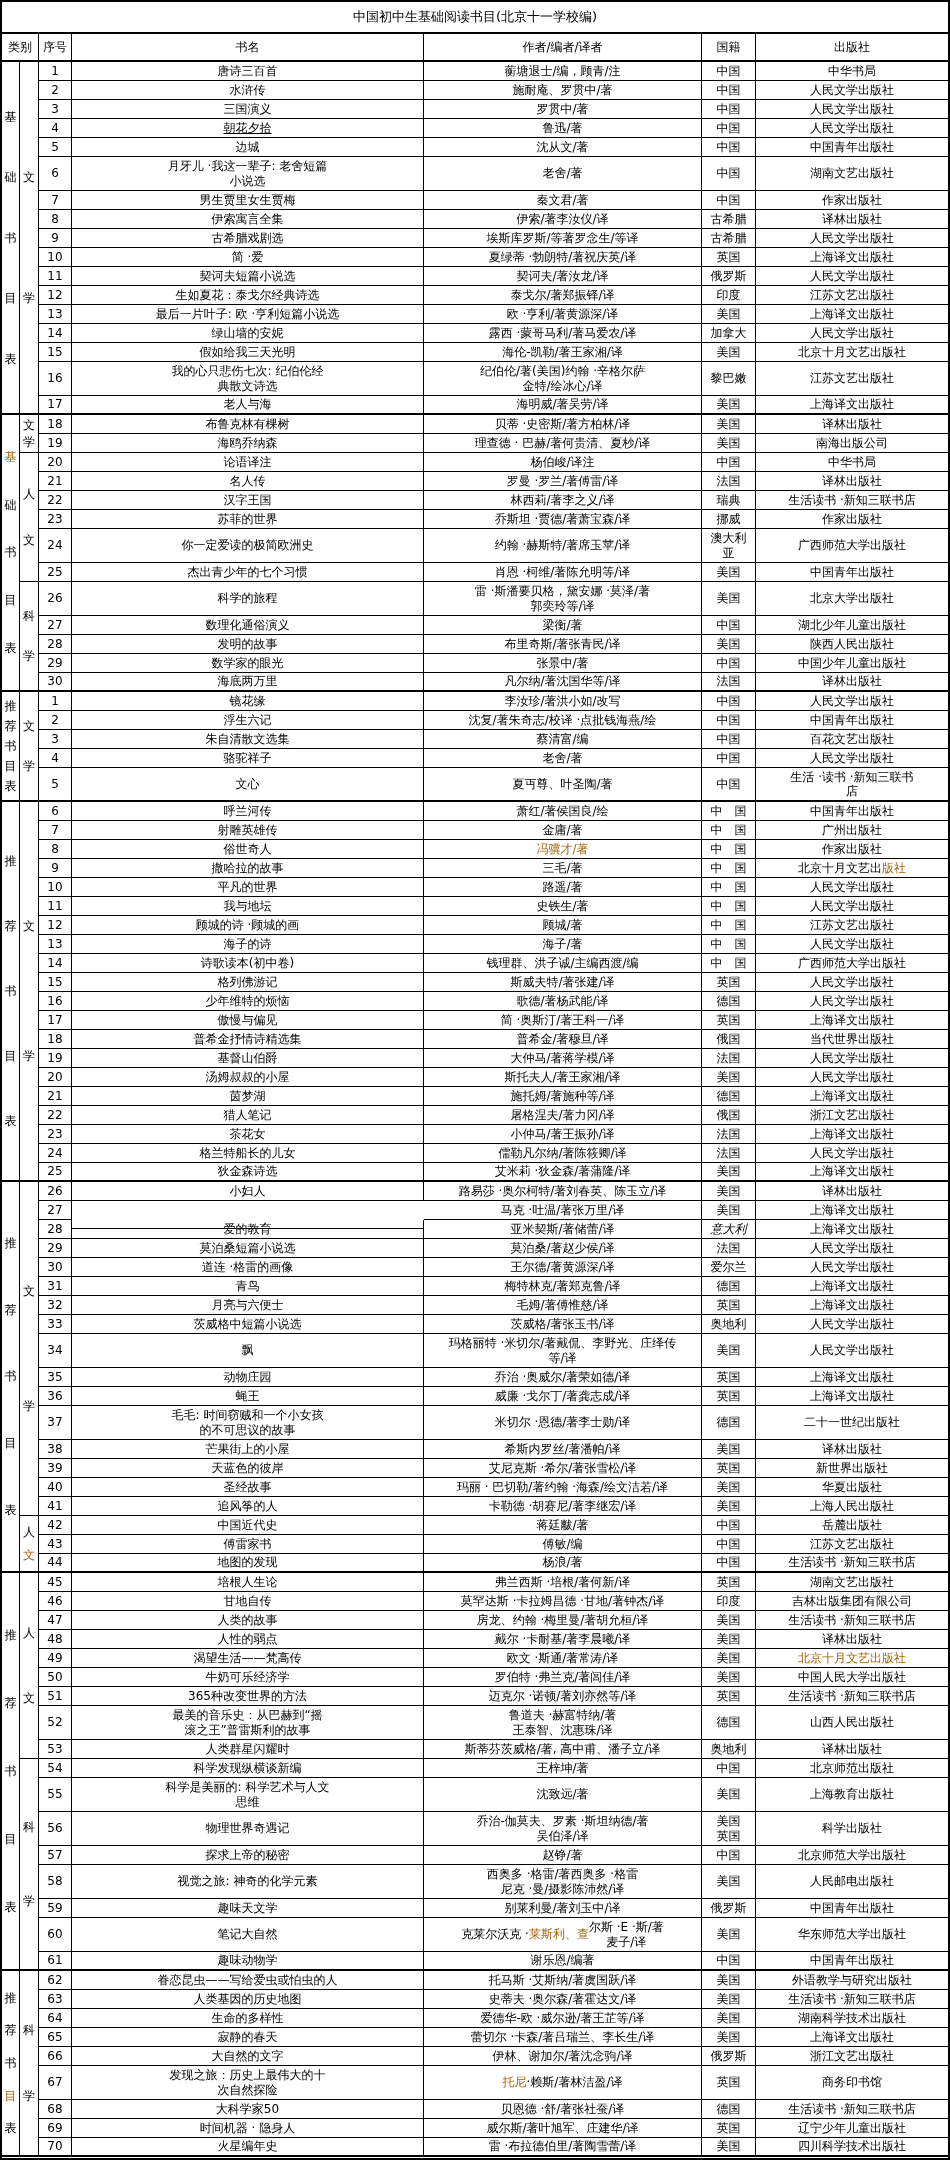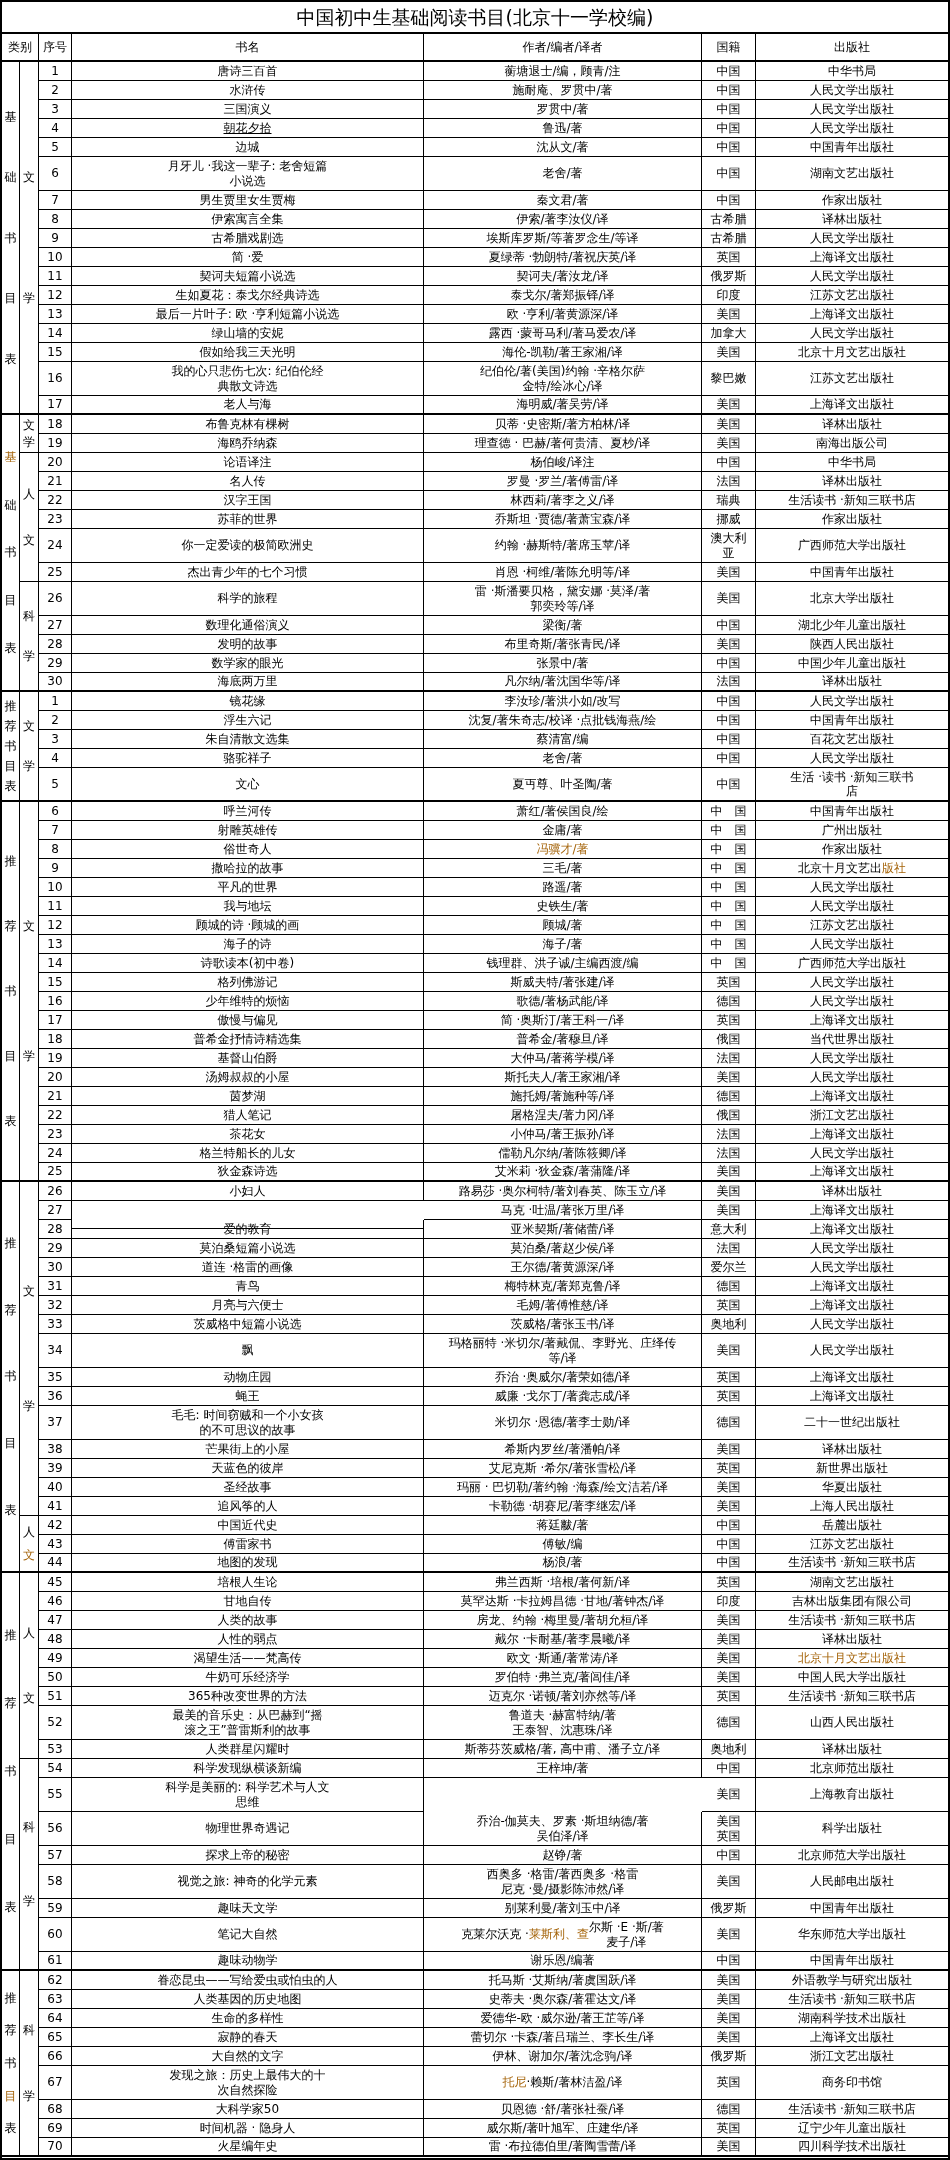--- a/index.html
+++ b/index.html
@@ -22,21 +22,21 @@
     text-align:center;
     white-space:pre-line;
     line-height:1.18;
     padding:0 2px;
     min-width:0;min-height:0;overflow:hidden;
   }
   .vert{flex-direction:column;justify-content:space-evenly;padding:0;line-height:1;}
   .vert span{display:block;}
   .secend{border-bottom-width:2px;}
   .nobr{border-right:none;}
-  .title{grid-row:1;grid-column:1/-1;border-right:none;font-size:19px;}
+  .title{grid-row:1;grid-column:1/-1;border-right:none;font-size:13px;}
   .h-cat{grid-row:2;grid-column:1/3;}
   .h-no{grid-row:2;grid-column:3;}
   .h-book{grid-row:2;grid-column:4;}
   .h-author{grid-row:2;grid-column:5;}
   .h-nat{grid-row:2;grid-column:6;}
   .h-pub{grid-row:2;grid-column:7;border-right:none;}
   .accent{color:#a5640a;}
 </style>
 </head>
 <body>
@@ -348,21 +348,21 @@
     <div class="c" style="grid-area: 58 / 6 / span 1;">美国</div>
     <div class="c nobr" style="grid-area: 58 / 7 / span 1;">译林出版社</div>
     <div class="c" style="grid-area: 59 / 3 / span 1;">27</div>
     <div class="c" style="grid-area: 59 / 4 / span 1; margin-top: 27px;">哈克贝利 ·芬历险记</div>
     <div class="c" style="grid-area: 59 / 5 / span 1;">马克 ·吐温/著张万里/译</div>
     <div class="c" style="grid-area: 59 / 6 / span 1;">美国</div>
     <div class="c nobr" style="grid-area: 59 / 7 / span 1;">上海译文出版社</div>
     <div class="c" style="grid-area: 60 / 3 / span 1;">28</div>
     <div class="c" style="grid-area: 60 / 4 / span 1;">爱的教育</div>
     <div class="c" style="grid-area: 60 / 5 / span 1;">亚米契斯/著储蕾/译</div>
-    <div class="c" style="grid-area: 60 / 6 / span 1;">意大利</div>
+    <div class="c" style="grid-area: 60 / 6 / span 1; font-style: italic;">意大利</div>
     <div class="c nobr" style="grid-area: 60 / 7 / span 1;">上海译文出版社</div>
     <div class="c" style="grid-area: 61 / 3 / span 1;">29</div>
     <div class="c" style="grid-area: 61 / 4 / span 1;">莫泊桑短篇小说选</div>
     <div class="c" style="grid-area: 61 / 5 / span 1;">莫泊桑/著赵少侯/译</div>
     <div class="c" style="grid-area: 61 / 6 / span 1;">法国</div>
     <div class="c nobr" style="grid-area: 61 / 7 / span 1;">人民文学出版社</div>
     <div class="c" style="grid-area: 62 / 3 / span 1;">30</div>
     <div class="c" style="grid-area: 62 / 4 / span 1;">道连 ·格雷的画像</div>
     <div class="c" style="grid-area: 62 / 5 / span 1;">王尔德/著黄源深/译</div>
     <div class="c" style="grid-area: 62 / 6 / span 1;">爱尔兰</div>
@@ -491,20 +491,21 @@
     <div class="c nobr" style="grid-area: 85 / 7 / span 1;">译林出版社</div>
     <div class="c vert secend" style="grid-area: 86 / 2 / span 8;"><span>科</span><span>学</span></div>
     <div class="c" style="grid-area: 86 / 3 / span 1;">54</div>
     <div class="c" style="grid-area: 86 / 4 / span 1;">科学发现纵横谈新编</div>
     <div class="c" style="grid-area: 86 / 5 / span 1;">王梓坤/著</div>
     <div class="c" style="grid-area: 86 / 6 / span 1;">中国</div>
     <div class="c nobr" style="grid-area: 86 / 7 / span 1;">北京师范出版社</div>
     <div class="c" style="grid-area: 87 / 3 / span 1;">55</div>
     <div class="c" style="grid-area: 87 / 4 / span 1;">科学是美丽的: 科学艺术与人文
 思维</div>
+    <div class="c" style="grid-area: 87 / 5 / span 1;">沈致远/著</div>
     <div class="c" style="grid-area: 87 / 6 / span 1;">美国</div>
     <div class="c nobr" style="grid-area: 87 / 7 / span 1;">上海教育出版社</div>
     <div class="c" style="grid-area: 88 / 3 / span 1;">56</div>
     <div class="c" style="grid-area: 88 / 4 / span 1;">物理世界奇遇记</div>
     <div class="c" style="grid-area: 88 / 5 / span 1;">乔治-伽莫夫、罗素 ·斯坦纳德/著
 吴伯泽/译</div>
     <div class="c" style="grid-area: 88 / 6 / span 1;">美国
 英国</div>
     <div class="c nobr" style="grid-area: 88 / 7 / span 1;">科学出版社</div>
     <div class="c" style="grid-area: 89 / 3 / span 1;">57</div>

